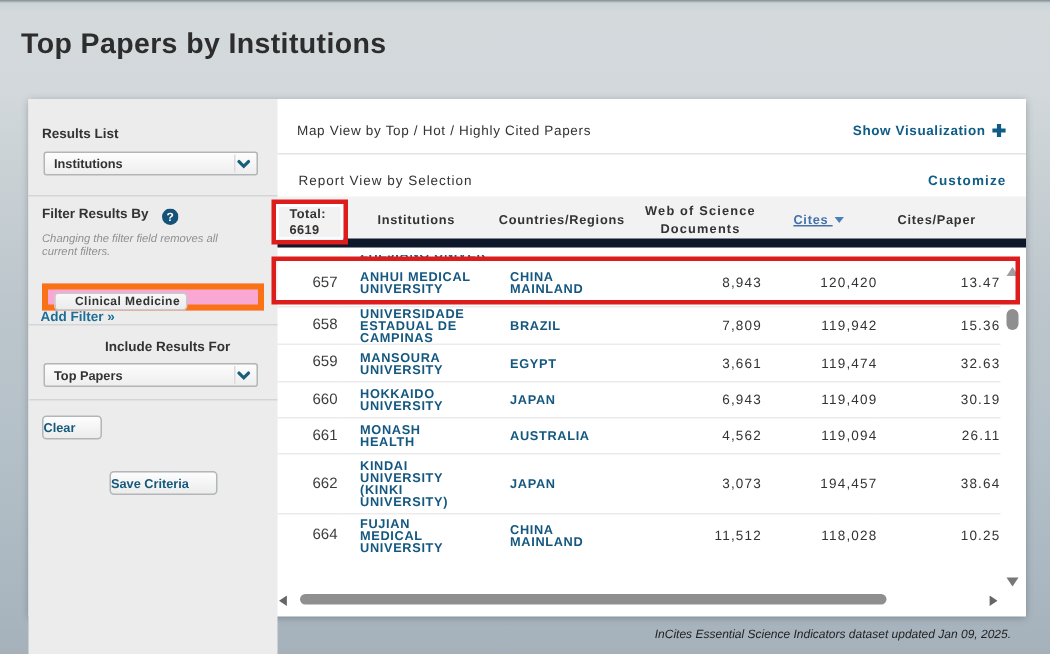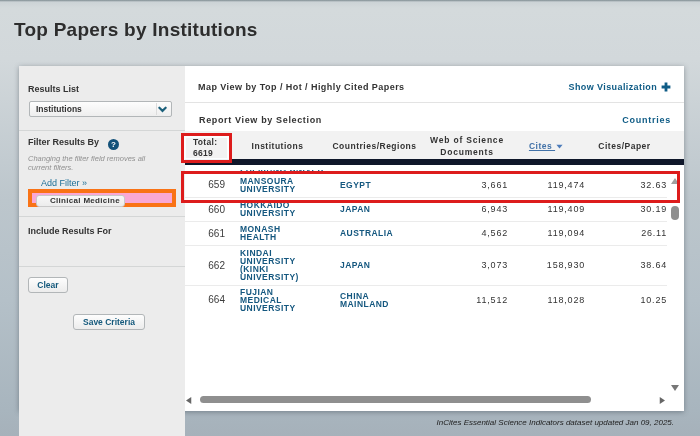--- a/index.html
+++ b/index.html
@@ -29,39 +29,39 @@
     background:linear-gradient(180deg,#fdfdfd,#eeeeee);
     border:1px solid #b2b6b8; border-radius:2px;
     font-size:8.5px; font-weight:bold; color:#333;
     line-height:15px; padding-left:6px;
     position:absolute;
   }
   .chev { position:absolute; right:4px; top:3px; width:9px; height:9px; }
   .seldiv { position:absolute; right:14px; top:1px; bottom:1px; width:1px; background:#dcdcdc; }
   .divider { left:0; width:166px; height:1px; background:#d4d6d6; }
   .ital { left:9px; font-size:7.5px; font-style:italic; color:#909090; line-height:8.5px; }
-  .addf { left:22px; font-size:9px; font-weight:normal; color:#1c6e96; }
+  .addf { left:8px; font-size:9px; font-weight:bold; color:#1c6e96;margin-top:28px; }
   .finput { left:9px; width:148px; height:18px; background:#f9a8d4; border:4px solid #f97316; position:absolute; }
   .chip {
     position:absolute; left:4px; top:2px; height:12px; width:89px;
     background:linear-gradient(180deg,#f8f8f8,#ececec);
     border:1px solid #c9c9c9; border-radius:3px;
     font-size:8px; font-weight:bold; color:#333;
     line-height:10px; padding-left:13px; letter-spacing:0.3px;
   }
   .btn {
     position:absolute; height:16px;
     background:linear-gradient(180deg,#fdfdfd,#ececec);
     border:1px solid #b2b6b8; border-radius:3px;
     font-size:8.5px; font-weight:bold; color:#14597c;
-    text-align:center; line-height:14px;
+    text-align:left; line-height:14px;
   }
   .main { position:absolute; left:166px; top:0; width:499px; height:345px; }
   .mrow { position:absolute; left:0; width:499px; }
-  .bold9 { font-size:9px; font-weight:bold; color:#333;text-align:right; }
+  .bold9 { font-size:9px; font-weight:normal; color:#333;text-align:right; }
   .link { font-size:9px; font-weight:bold; color:#0f5c86; }
   .hdr-row { position:absolute; left:0; top:65px; width:499px; height:34px; background:#f2f2f2; border-bottom:6px solid #0f172a; }
   .hc { position:absolute; font-size:8.5px; font-weight:bold; color:#333; text-align:center; line-height:9px; letter-spacing:0.5px; }
   .redbox { position:absolute; border:3px solid #dd1c1c; z-index:30; }
   table.grid { position:absolute; left:0; top:98px; border-collapse:collapse; width:480px; table-layout:fixed; }
   table.grid td { border-top:1px solid #ebebeb; padding:0; vertical-align:middle; font-size:9px; color:#333; }
   table.grid td.rank { width:40px; text-align:right; color:#3c3c3c; font-size:10px; letter-spacing:0px; }
   table.grid td.inst { width:115px; padding-left:15px; }
   table.grid td.ctry { width:90px; }
   .tl { font-size:8.5px; font-weight:bold; color:#14577f; line-height:8px; letter-spacing:0.45px; }
@@ -90,37 +90,42 @@
       <svg class="abs" style="left:89px; top:73px;" width="11" height="11" viewBox="0 0 11 11">
         <circle cx="5.5" cy="5.5" r="5.5" fill="#14527a"></circle>
         <text x="5.5" y="8.4" font-size="8" font-weight="bold" fill="#fff" text-anchor="middle" font-family="Liberation Sans">?</text>
       </svg>
       <div class="abs ital" style="top:89px;">Changing the filter field removes all<br>current filters.</div>
       <div class="abs addf" style="top:112px;">Add Filter »</div>
       <div class="finput" style="top:123px;">
         <div class="chip">Clinical Medicine</div>
       </div>
       <div class="abs divider" style="top:150px;"></div>
-      <div class="abs sb-label" style="top:160px;">Include Results For</div>
+      <div class="abs sb-label" style="top:160px;margin-left:42px;">Include Results For</div>
+      <div class="select" style="top:176px;">Top Papers<div class="seldiv"></div>
+        <svg class="chev" viewBox="0 0 10 10">
+          <path d="M1.5 3 L5 6.5 L8.5 3" stroke="#1a5f7a" stroke-width="2.4" fill="none" stroke-linecap="round"></path>
+        </svg>
+      </div>
       <div class="abs divider" style="top:200px;"></div>
       <div class="btn" style="left:9px; top:211px; width:40px;">Clear</div>
       <div class="btn" style="left:54px; top:211px; width:72px;margin-top:37px;">Save Criteria</div>
     </div>
 
     <div class="main">
       <div class="mrow" style="top:16px;">
         <span class="bold9" style="position:absolute; left:13px; letter-spacing:0.45px;">Map View by Top / Hot / Highly Cited Papers</span>
         <span class="link" style="position:absolute; right:13px; letter-spacing:0.4px;">Show Visualization <svg width="10" height="10" viewBox="0 0 10 10" style="margin-left:1px; vertical-align:-2px;">
             <path d="M5 0.6 V9.4 M0.6 5 H9.4" stroke="#0f5c86" stroke-width="2.8"></path>
           </svg></span>
       </div>
       <div class="abs" style="left:0; top:36px; width:499px; height:1px; background:#e3e3e3;"></div>
       <div class="mrow" style="top:49px;">
         <span class="bold9" style="position:absolute; left:14px; letter-spacing:0.65px;">Report View by Selection</span>
-        <span class="link" style="position:absolute; right:13px; letter-spacing:0.75px;">Countries</span>
+        <span class="link" style="position:absolute; right:13px; letter-spacing:0.75px;">Customize</span>
       </div>
 
       <div class="hdr-row">
         <div class="hc" style="left:8px; top:6px; text-align:left; line-height:10.5px; letter-spacing:0.3px;">Total:<br>6619</div>
         <div class="hc" style="left:52px; top:11px; width:81px;">Institutions</div>
         <div class="hc" style="left:144px; top:11px; width:91px;">Countries/Regions</div>
         <div class="hc" style="left:237px; top:4px; width:90px; line-height:11.5px; letter-spacing:0.8px;">Web of Science<br>Documents</div>
         <div class="hc" style="left:331px; top:11px; width:60px; color:#4272a8;text-decoration:underline;">Cites <svg width="7" height="5" viewBox="0 0 7 5" style="margin-left:1px;">
             <path d="M0.4 0.7 L6.6 0.7 L3.5 4.6 Z" fill="#4d7cba"></path>
           </svg></div>
@@ -130,20 +135,44 @@
       <table class="grid">
         <tbody>
           <tr style="height:8px;">
             <td class="rank" style="border-top:none;"></td>
             <td class="inst" style="border-top:none;"></td>
             <td class="ctry" style="border-top:none;"></td>
             <td class="num1" style="border-top:none;"></td>
             <td class="num2" style="border-top:none;"></td>
             <td class="num3" style="border-top:none;"></td>
           </tr>
+        <tr style="height:32px;">
+            <td class="rank">657</td>
+            <td class="inst">
+              <div class="tl">ANHUI MEDICAL<br>UNIVERSITY</div>
+            </td>
+            <td class="ctry">
+              <div class="tl">CHINA<br>MAINLAND</div>
+            </td>
+            <td class="num1">8,943</td>
+            <td class="num2">120,420</td>
+            <td class="num3">13.47</td>
+          </tr>
+        <tr style="height:24px;">
+            <td class="rank">658</td>
+            <td class="inst">
+              <div class="tl">UNIVERSIDADE<br>ESTADUAL DE<br>CAMPINAS</div>
+            </td>
+            <td class="ctry">
+              <div class="tl">BRAZIL</div>
+            </td>
+            <td class="num1">7,809</td>
+            <td class="num2">119,942</td>
+            <td class="num3">15.36</td>
+          </tr>
         <tr style="height:25px;">
             <td class="rank">659</td>
             <td class="inst">
               <div class="tl">MANSOURA<br>UNIVERSITY</div>
             </td>
             <td class="ctry">
               <div class="tl">EGYPT</div>
             </td>
             <td class="num1">3,661</td>
             <td class="num2">119,474</td>
@@ -175,21 +204,21 @@
           </tr>
         <tr style="height:40px;">
             <td class="rank">662</td>
             <td class="inst">
               <div class="tl">KINDAI<br>UNIVERSITY<br>(KINKI<br>UNIVERSITY)</div>
             </td>
             <td class="ctry">
               <div class="tl">JAPAN</div>
             </td>
             <td class="num1">3,073</td>
-            <td class="num2">158,930</td>
+            <td class="num2">194,457</td>
             <td class="num3">38.64</td>
           </tr>
         <tr style="height:29px;">
             <td class="rank">664</td>
             <td class="inst">
               <div class="tl">FUJIAN<br>MEDICAL<br>UNIVERSITY</div>
             </td>
             <td class="ctry">
               <div class="tl">CHINA<br>MAINLAND</div>
             </td>

